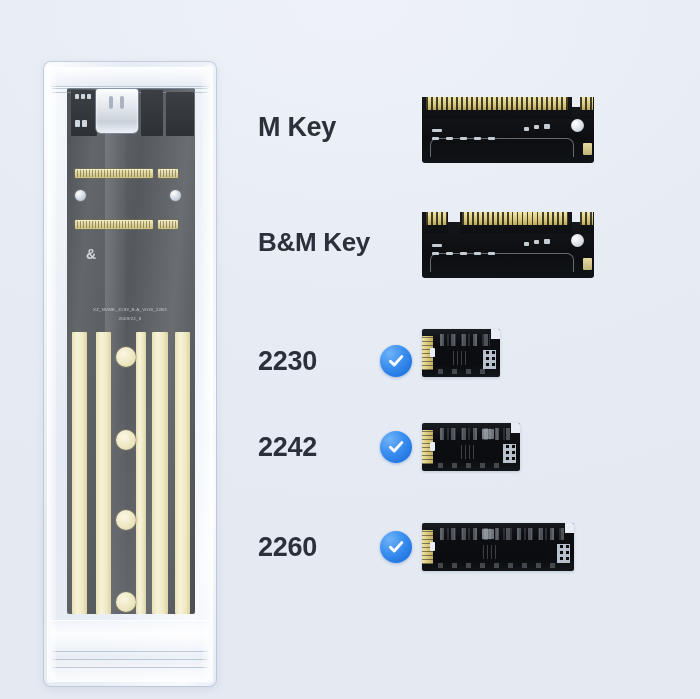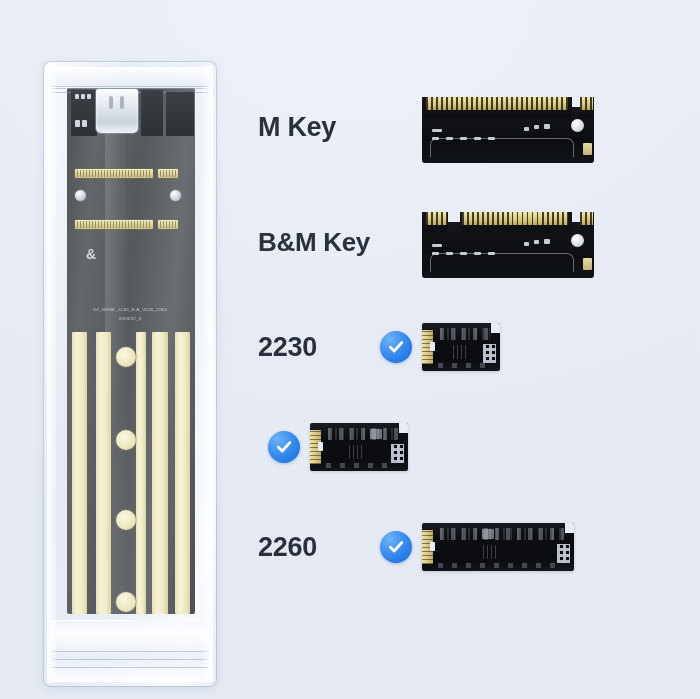--- a/index.html
+++ b/index.html
@@ -529,21 +529,21 @@
           <div class="kb-dot" style="left:52px; top:46px; width:7px; height:3px;"></div>
           <div class="kb-dot" style="left:66px; top:46px; width:7px; height:3px;"></div>
           <div class="kb-dot" style="left:102px; top:36px; width:5px; height:4px;"></div>
           <div class="kb-dot" style="left:112px; top:34px; width:5px; height:4px;"></div>
           <div class="kb-dot" style="left:122px; top:33px; width:6px; height:5px;"></div>
           <div class="kb-sidepad" style="top:52px;"></div>
         </div>
       </div>
     </div>
 
-    <div class="spec-row" style="top:255px; height:60px;">
+    <div class="spec-row" style="top:255px; height:60px;align-items:flex-end;">
       <div class="spec-label">2230</div>
       <div class="check-cell">
         <div class="check-badge">
           <svg width="20" height="20" viewBox="0 0 20 20" aria-hidden="true">
             <path d="M4.4 10.3 L8.2 14.0 L15.8 5.6" fill="none" stroke="#ffffff" stroke-width="2.9" stroke-linecap="round" stroke-linejoin="round"></path>
           </svg>
         </div>
       </div>
       <div class="module-cell">
         <div class="ssd" style="width:78px;">
@@ -552,20 +552,21 @@
           <div class="ssd-toptext"></div>
           <div class="ssd-vlines"></div>
           <div class="ssd-padgrid"></div>
           <div class="ssd-corner"></div>
           <div class="ssd-bottext"></div>
         </div>
       </div>
     </div>
 
     <div class="spec-row" style="top:355px; height:60px;">
+      <div class="spec-label">2242</div>
       <div class="check-cell">
         <div class="check-badge">
           <svg width="20" height="20" viewBox="0 0 20 20" aria-hidden="true">
             <path d="M4.4 10.3 L8.2 14.0 L15.8 5.6" fill="none" stroke="#ffffff" stroke-width="2.9" stroke-linecap="round" stroke-linejoin="round"></path>
           </svg>
         </div>
       </div>
       <div class="module-cell">
         <div class="ssd" style="width:98px;">
           <div class="ssd-gold"></div>

